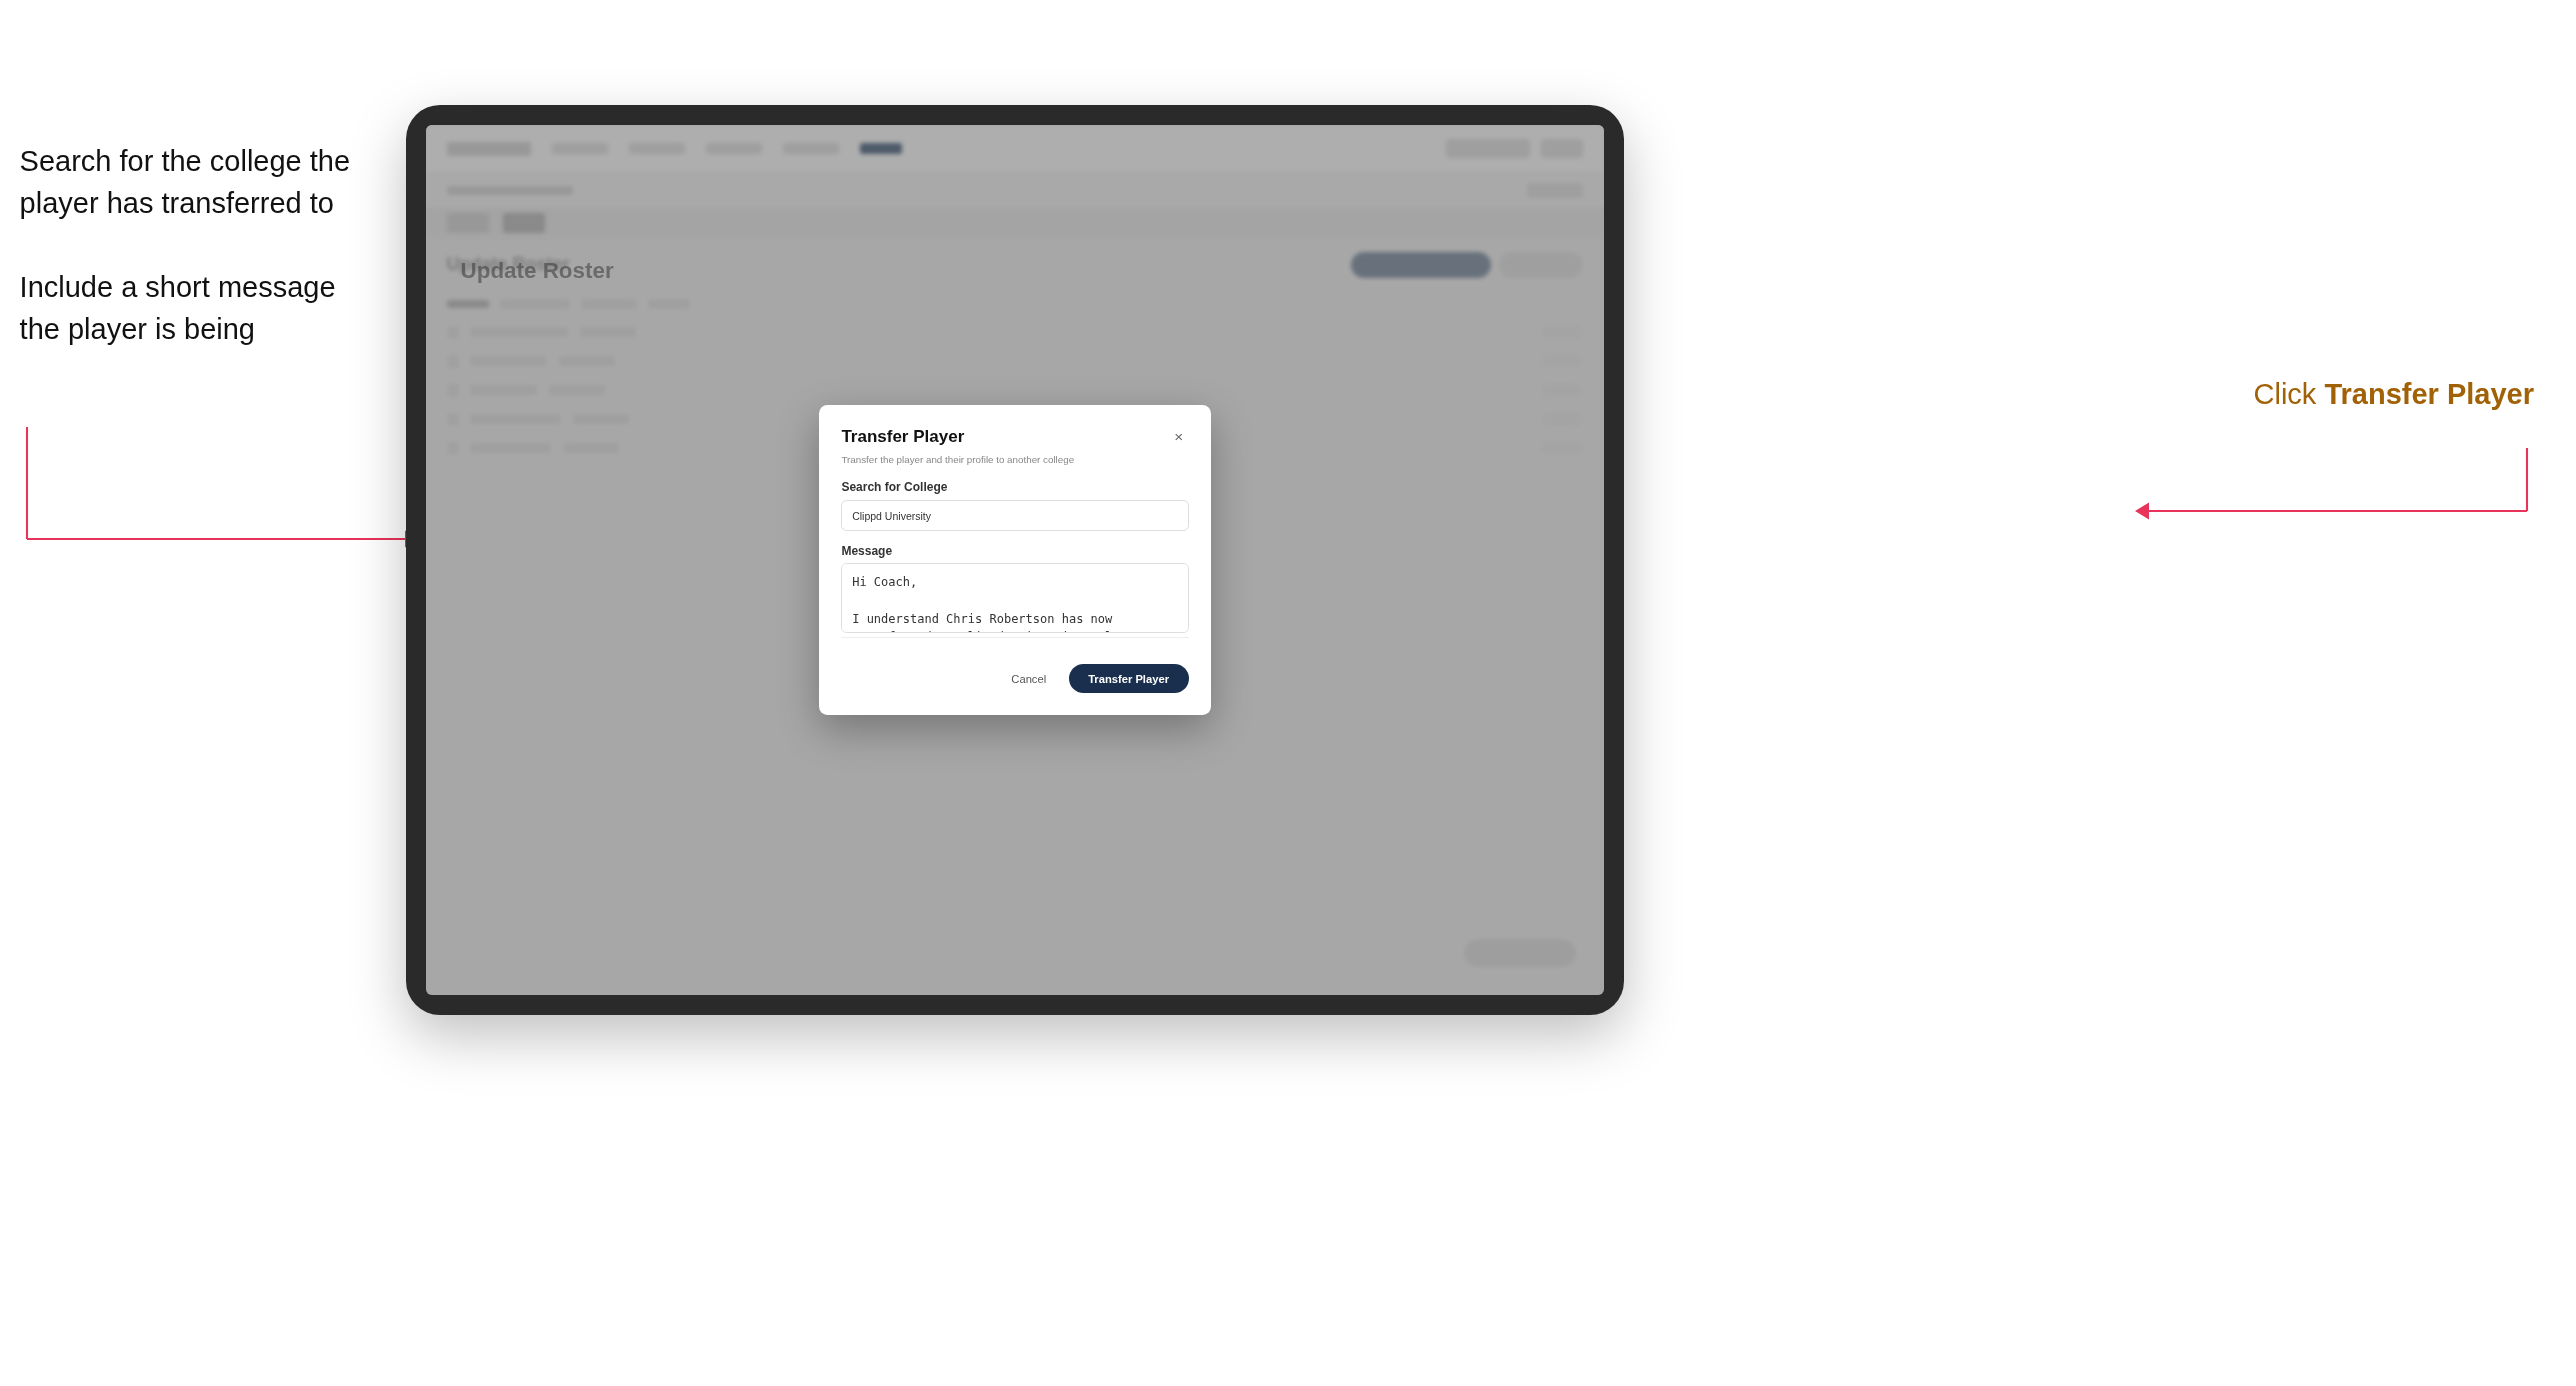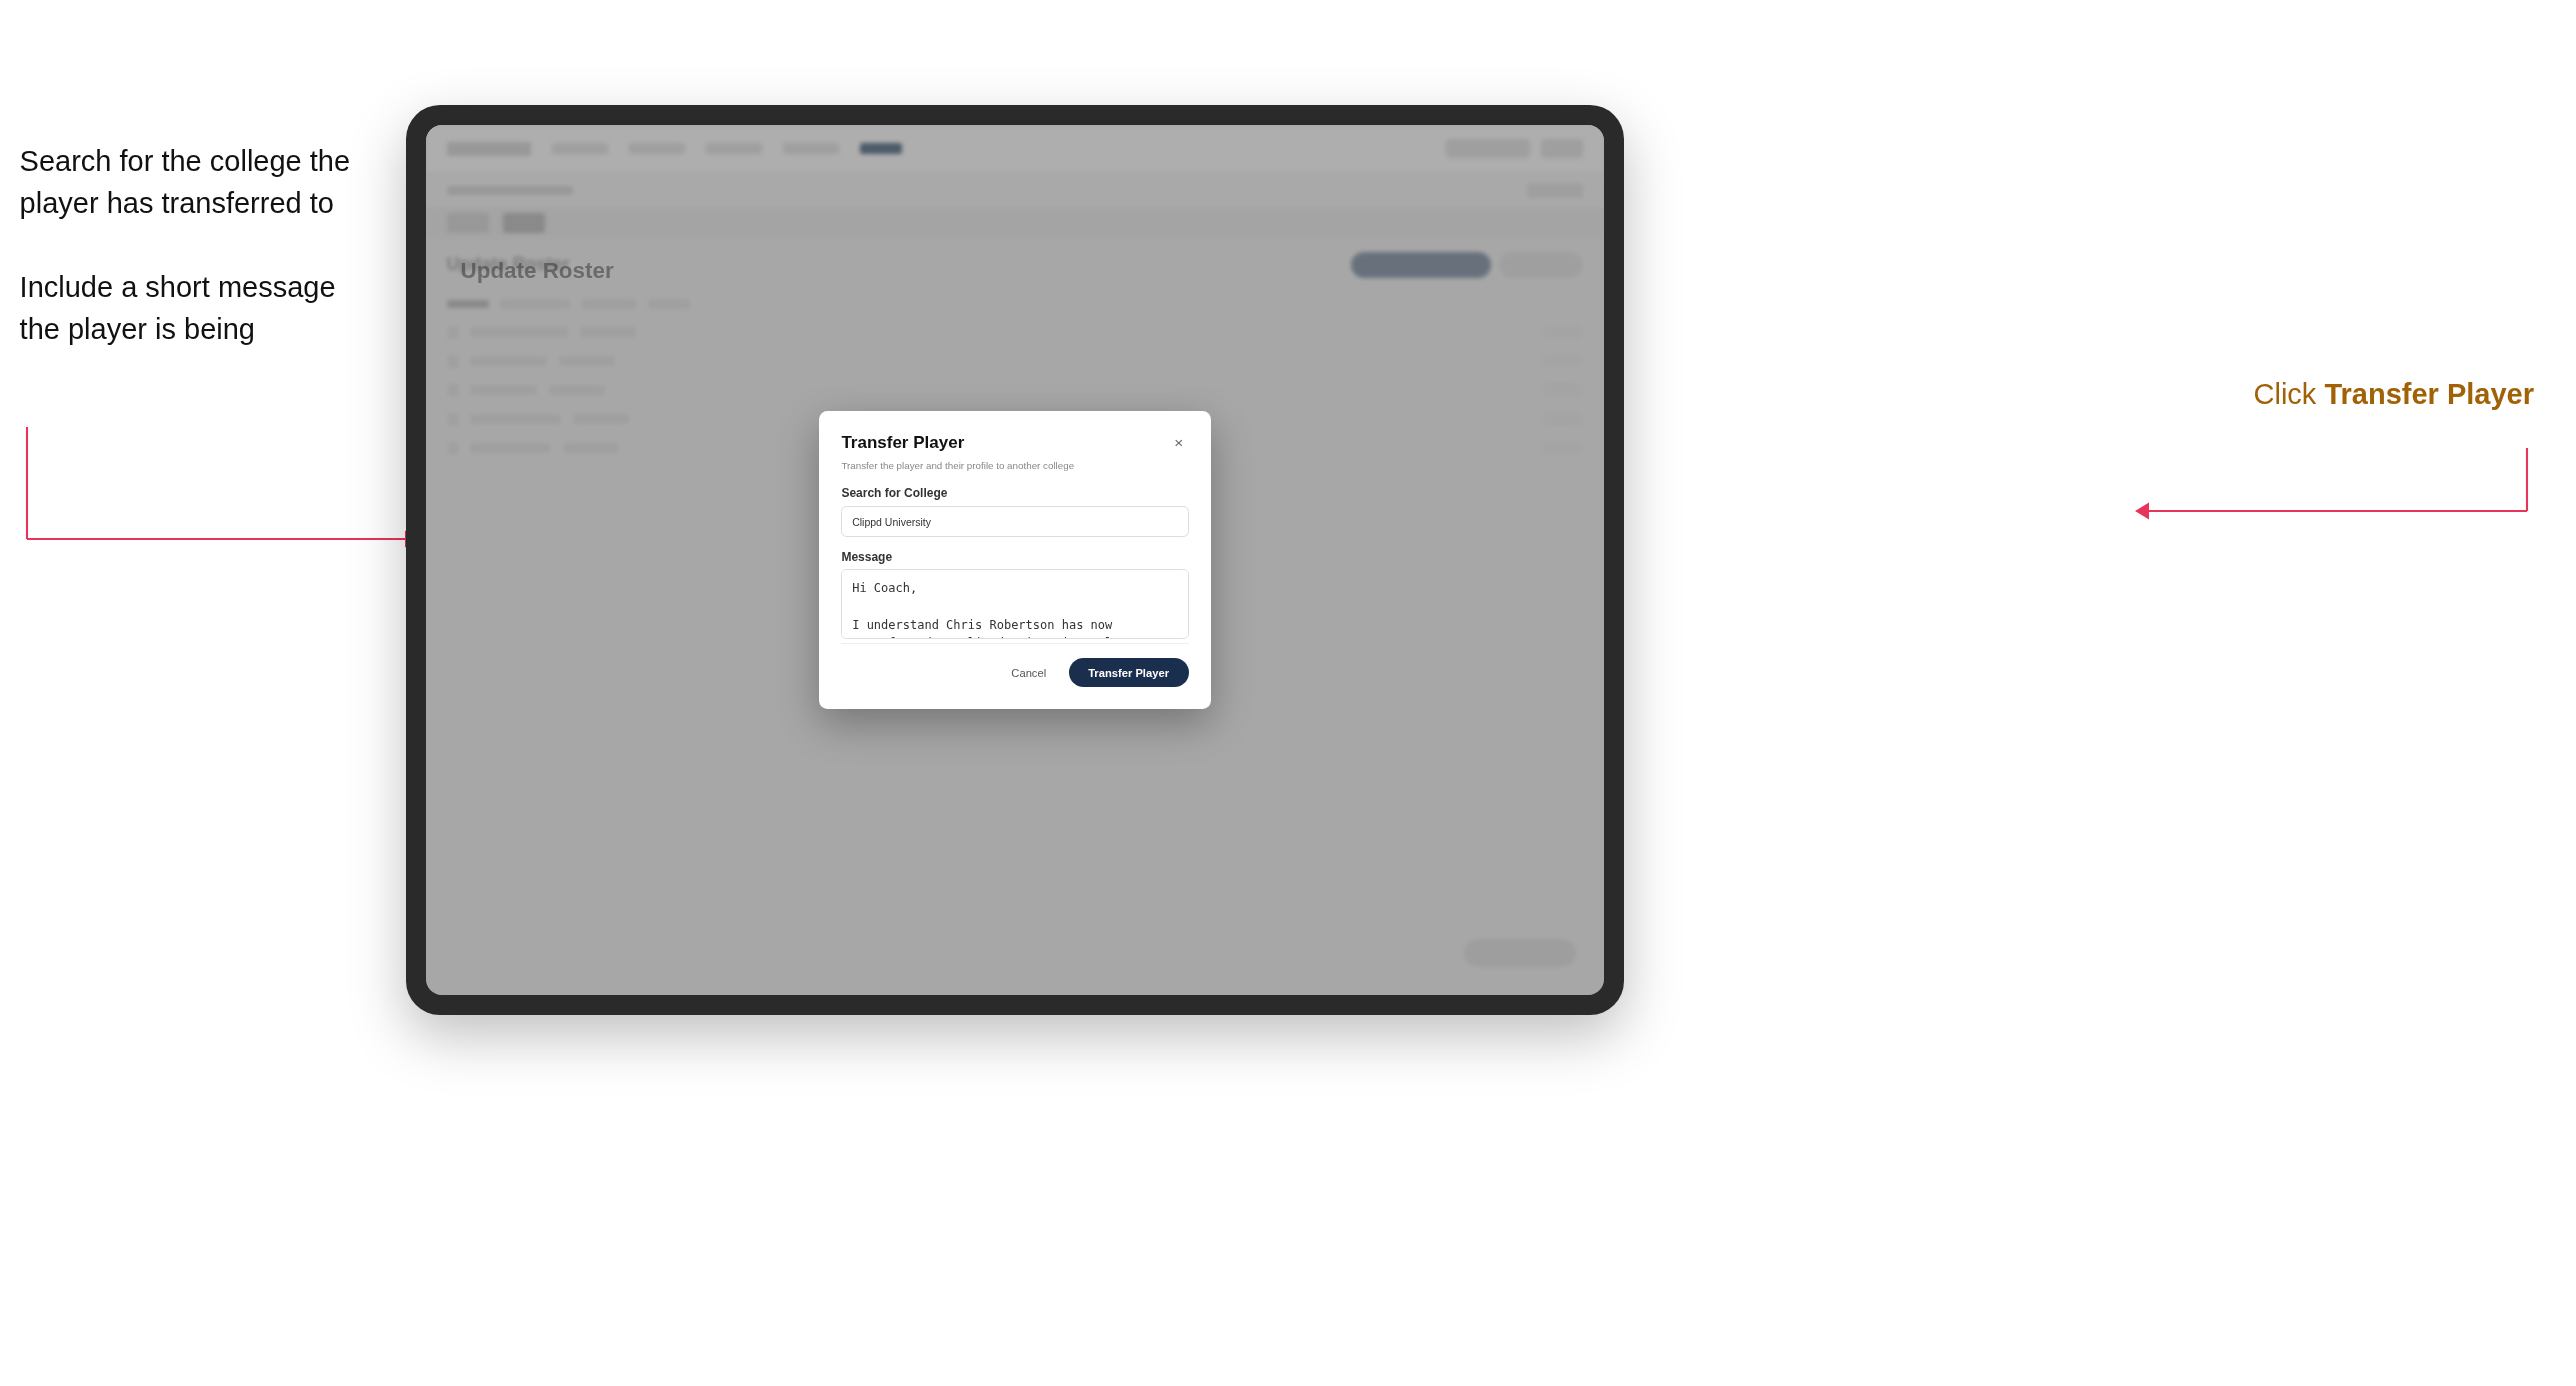--- a/index.html
+++ b/index.html
@@ -52,21 +52,21 @@
       background: #2a2a2a;
       border-radius: 34px;
       padding: 19.6px;
       box-shadow: 0 21px 56px rgba(0,0,0,0.25);
     }
 
     .tablet-screen {
       width: 100%;
       height: 100%;
       background: #f0f0f0;
-      border-radius: 16px;
+      border-radius: 6px;
       overflow: hidden;
       position: relative;
     }
 
     
     .bg-content {
       position: absolute;
       top: 0; left: 0; right: 0; bottom: 0;
       filter: blur(2.1px);
       opacity: 0.6;
@@ -311,21 +311,21 @@
       line-height: 1.55;
       margin-bottom: 2px;
     }
 
     .modal-footer {
       display: flex;
       align-items: center;
       justify-content: flex-end;
       gap: 9.8px;
       border-top: 0.7px solid #eeeeee;
-      padding-top: 14px;
+      padding-top: 26px;
     }
 
     .btn-cancel {
       background: none;
       border: none;
       font-size: 11.2px;
       color: #555555;
       cursor: pointer;
       padding: 7px 12.6px;
       border-radius: 5.6px;

